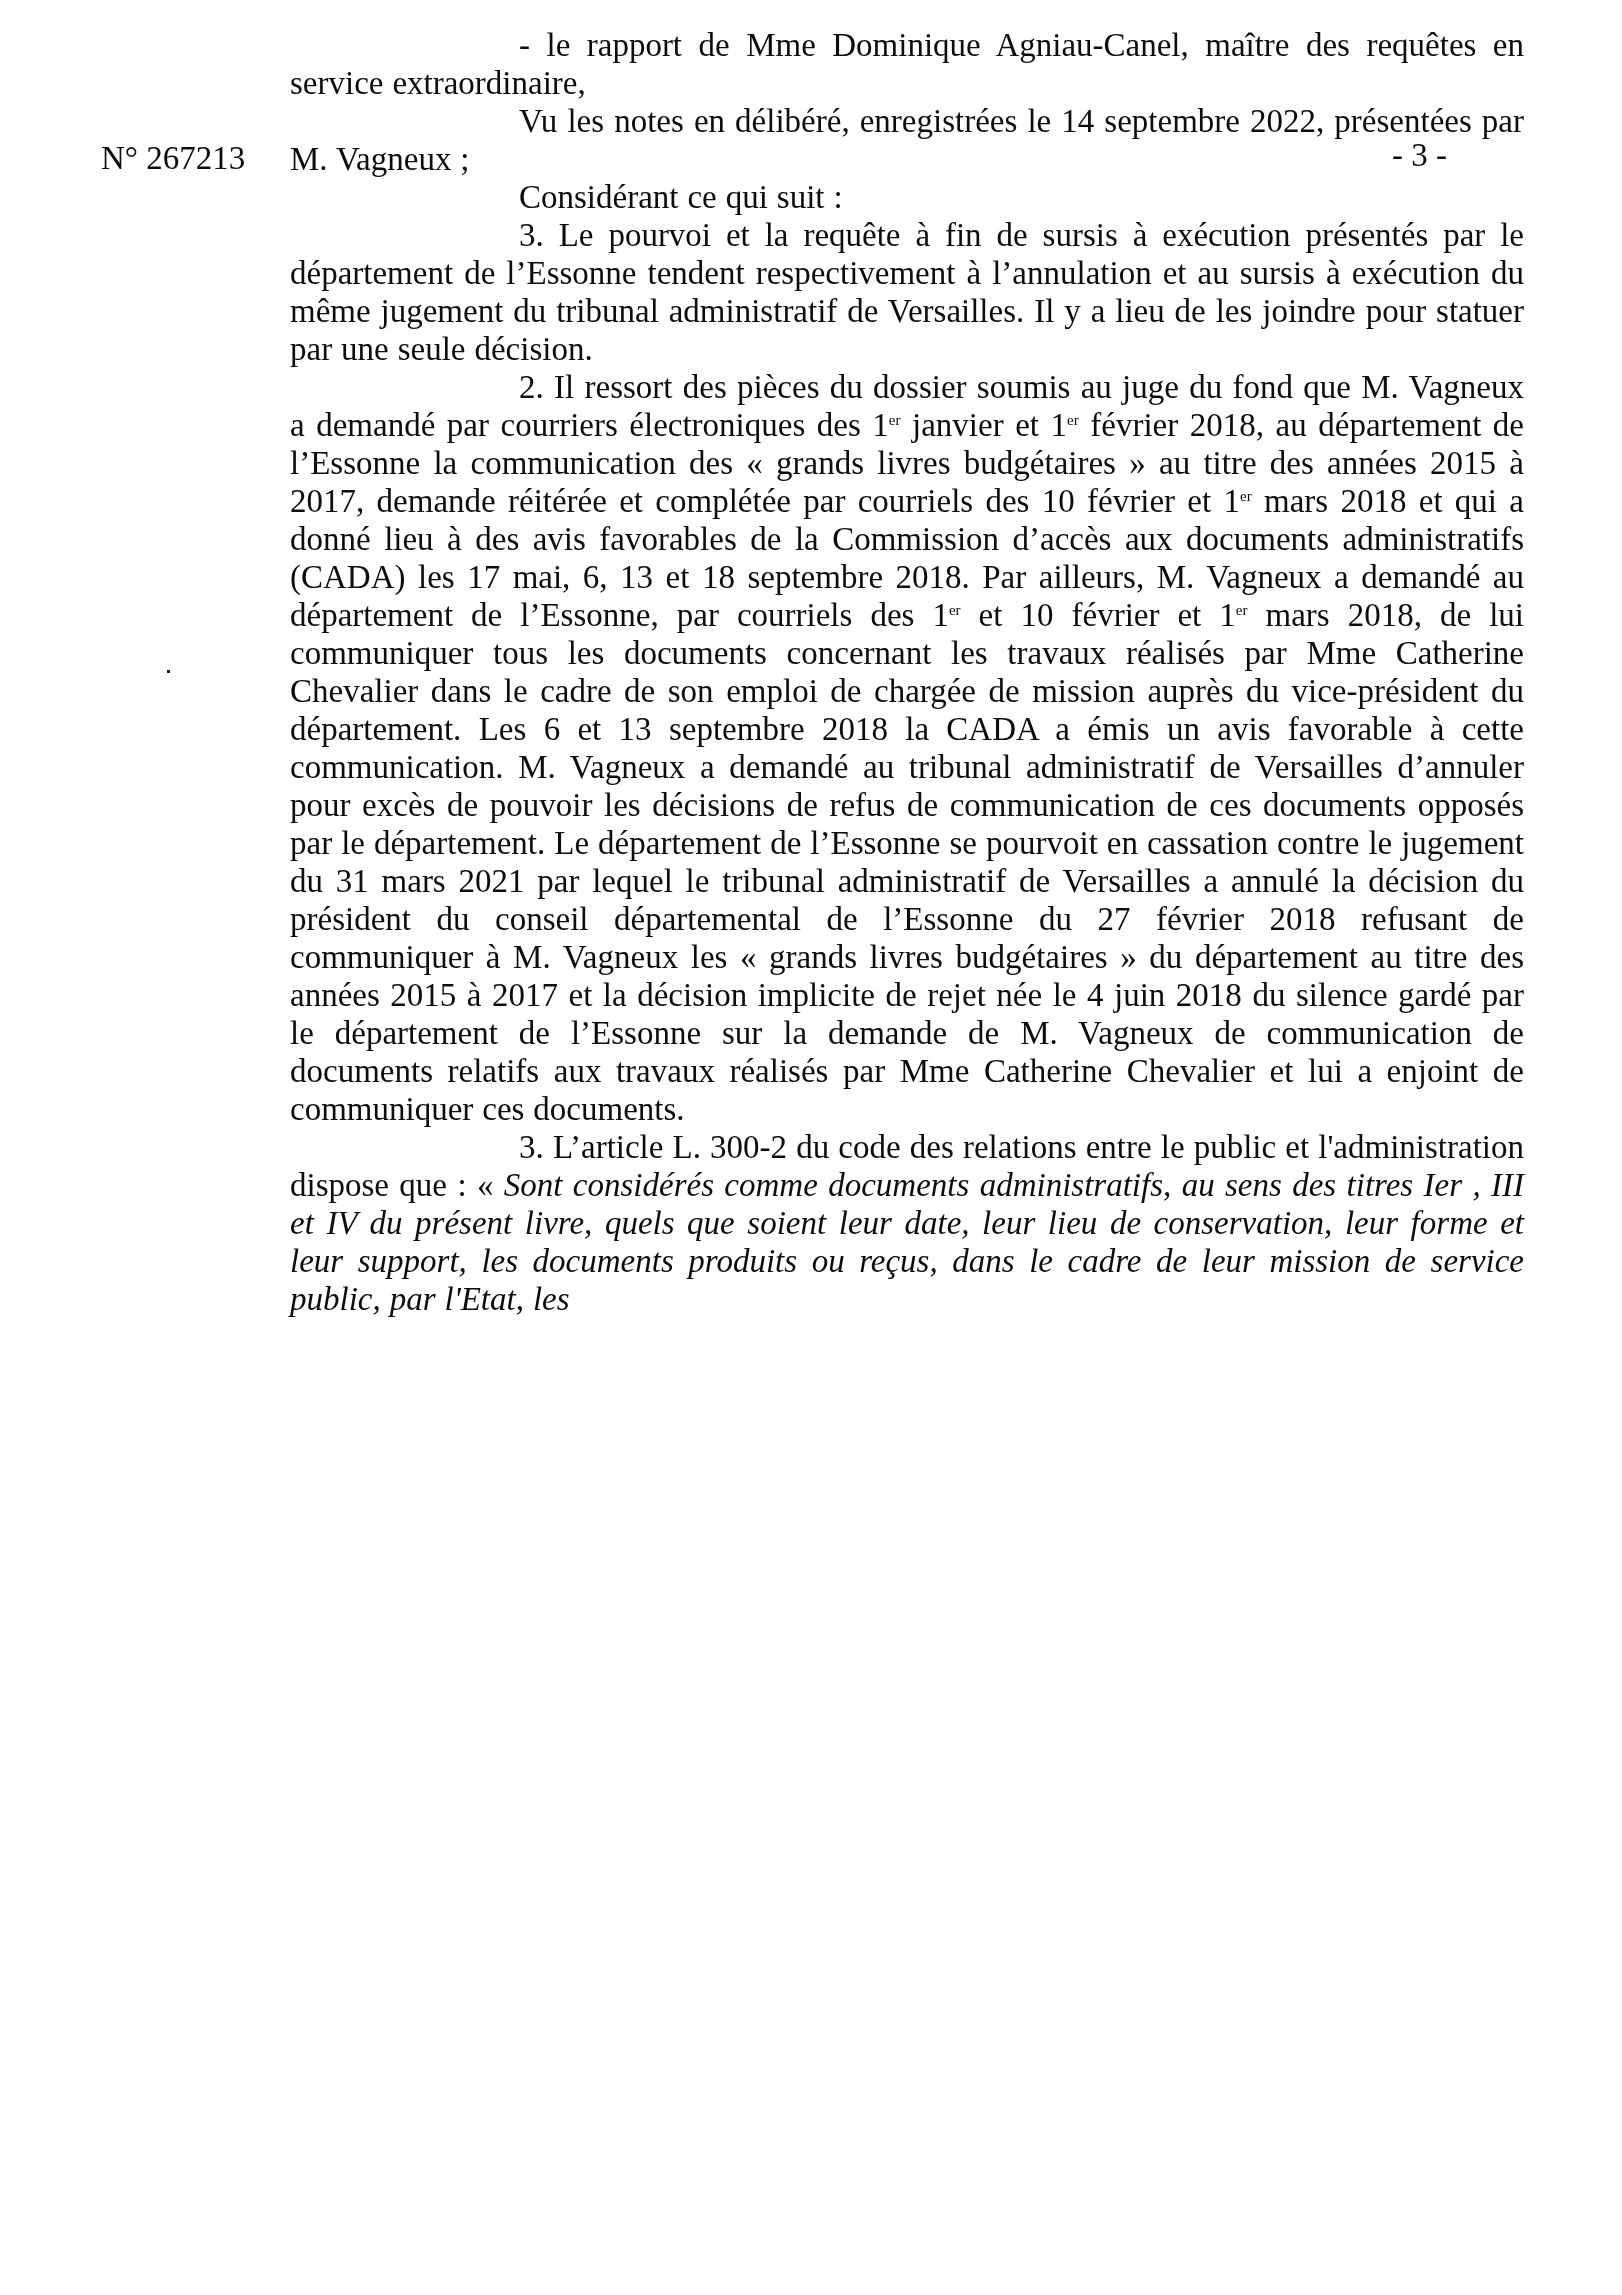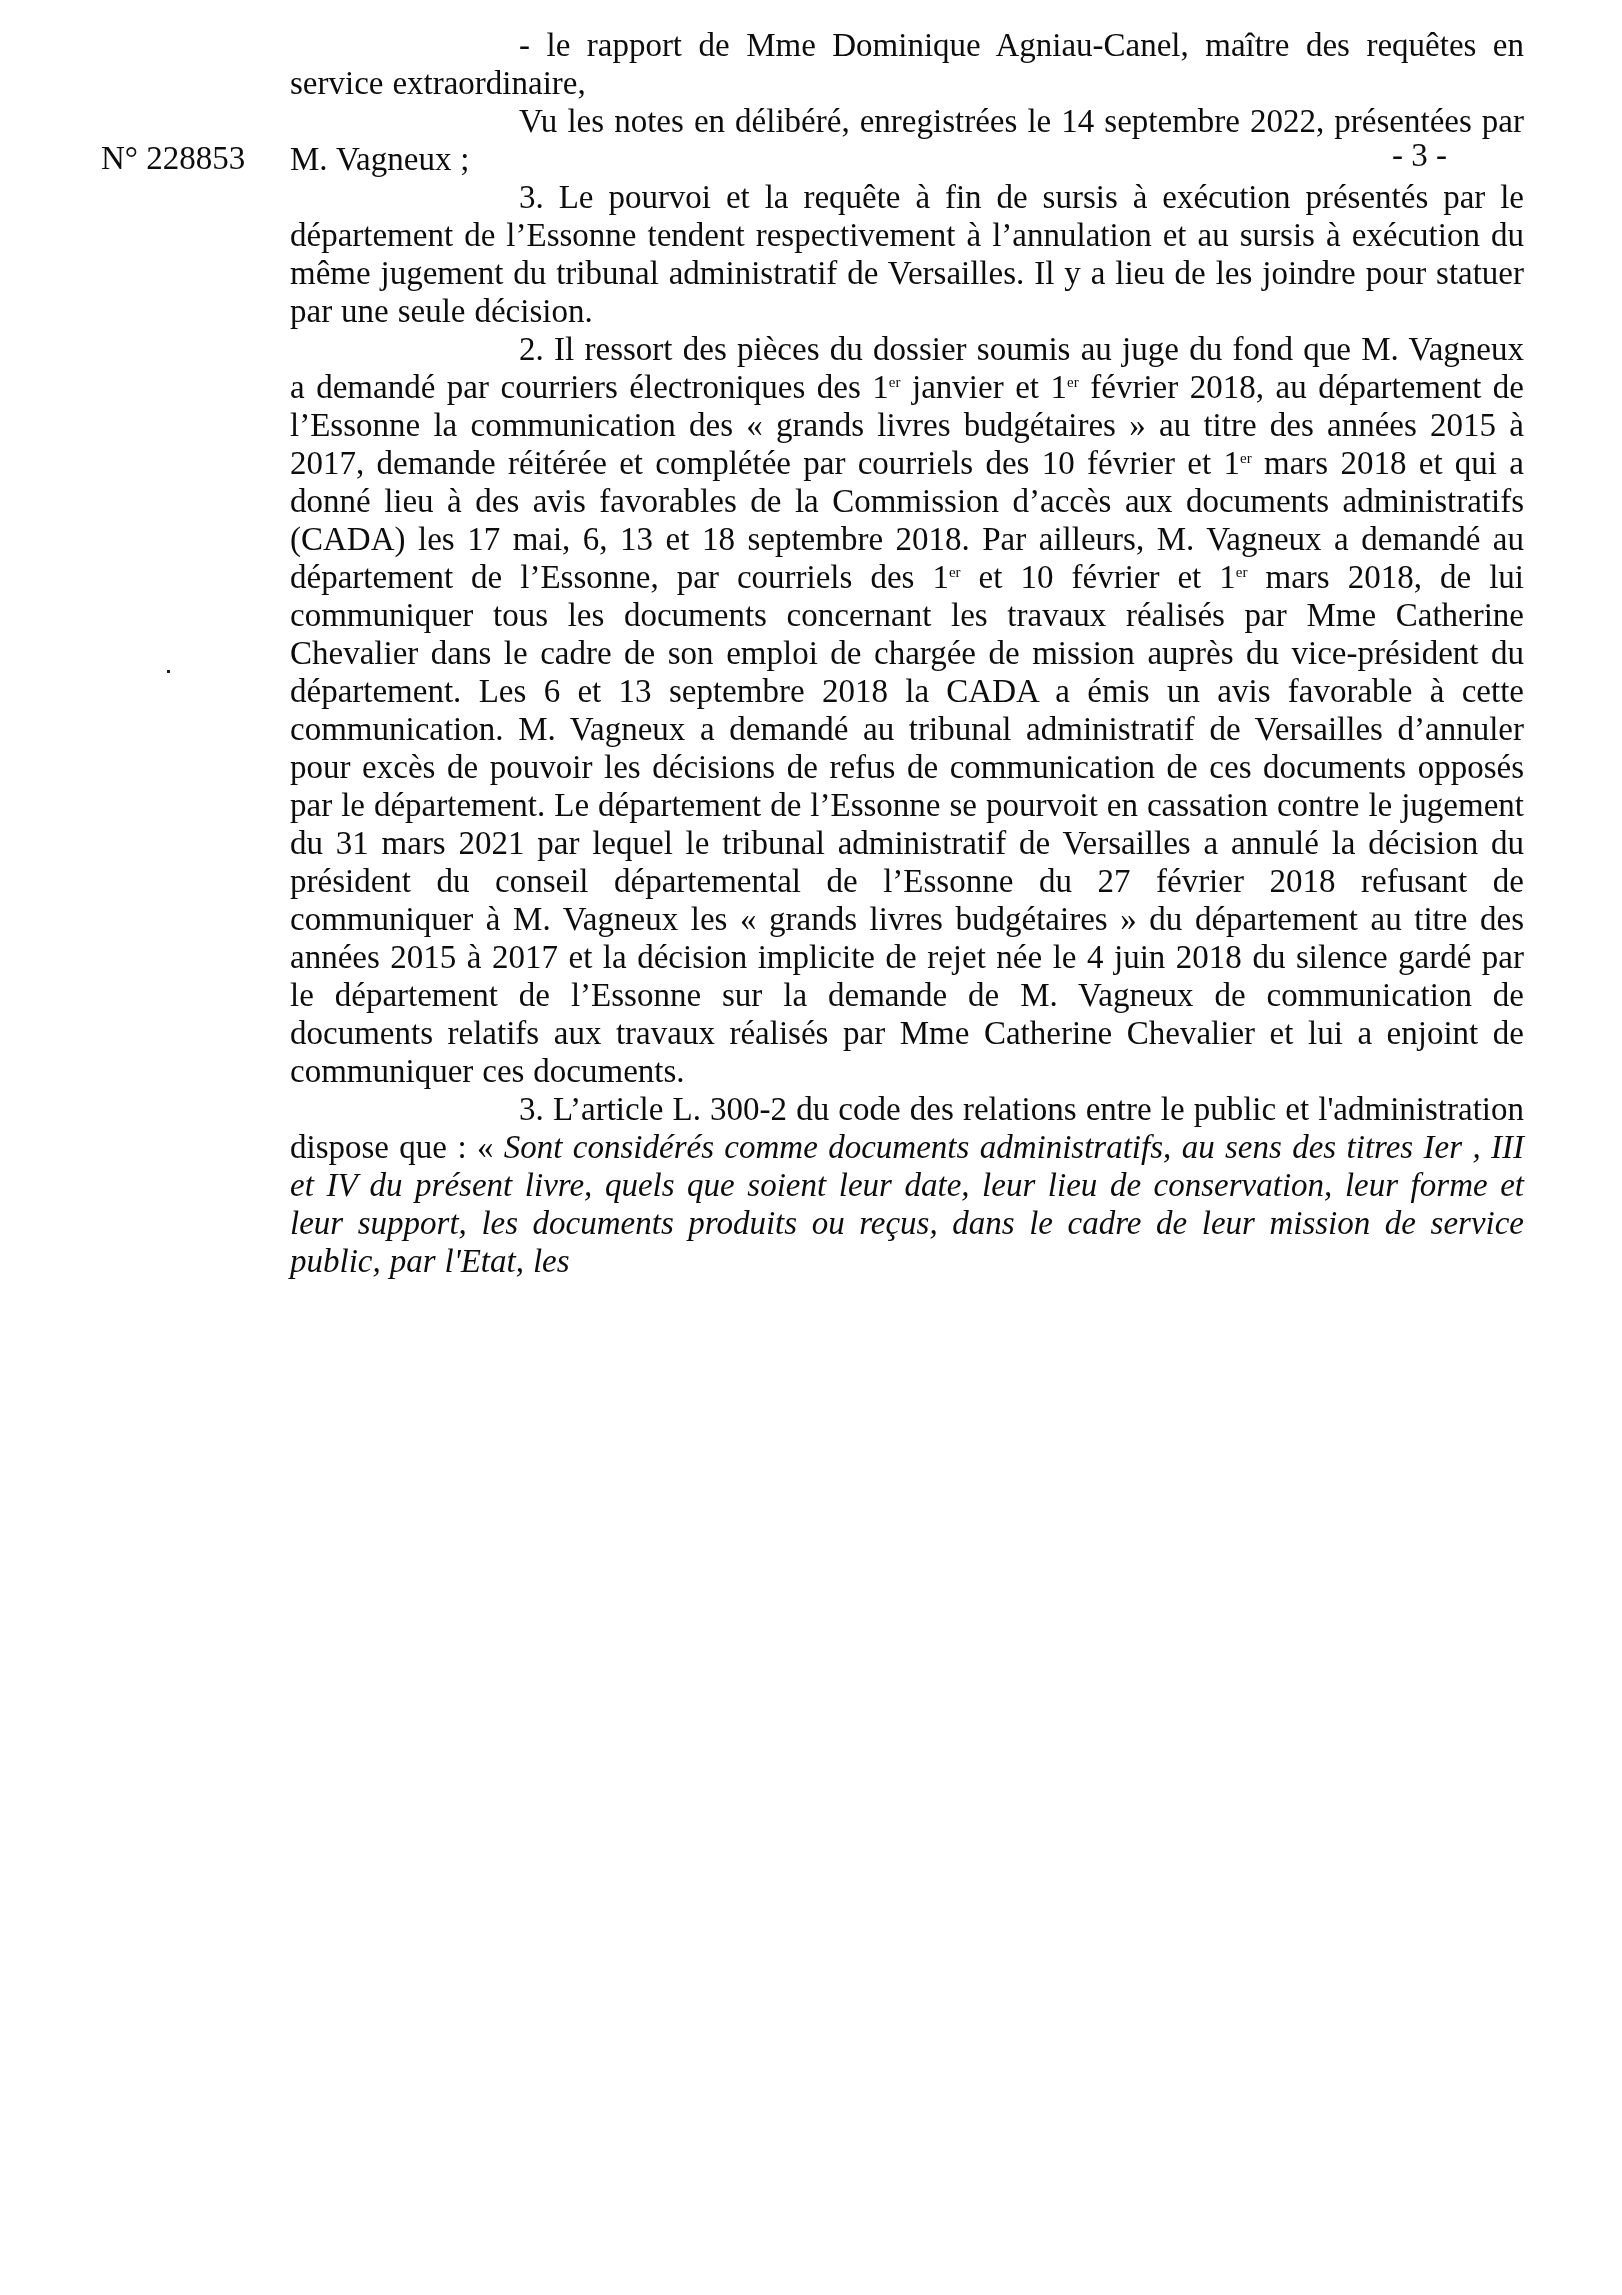--- a/index.html
+++ b/index.html
@@ -66,33 +66,34 @@
     width: 3.3px;
     height: 3.3px;
     background: #1c1c1c;
   }
 </style>
 </head>
 <body style="color: rgb(13, 13, 13); background: rgb(255, 255, 255);">
 
 <div class="page">
 
-  <span class="doc-number">N° 228853</span>
+  <span class="doc-number">N° 267213</span>
 
   <span class="page-number">- 3 -</span>
 
   <span class="stray-mark"></span>
 
   <div class="content">
     <p class="m-rapport"><span>- le rapport de Mme Dominique Agniau-Canel, maître des requêtes en service extraordinaire,</span></p>
 
 
 
     <p class="m-vu"><span>Vu les notes en délibéré, enregistrées le 14 septembre 2022, présentées par M. Vagneux&nbsp;;</span></p>
 
+    <p class="m-considerant"><span>Considérant ce qui suit&nbsp;:</span></p>
 
     <p class="m-point1"><span>3. Le pourvoi et la requête à fin de sursis à exécution présentés par le département de l’Essonne tendent respectivement à l’annulation et au sursis à exécution du même jugement du tribunal administratif de Versailles. Il y a lieu de les joindre pour statuer par une seule décision.</span></p>
 
     <p class="m-point2"><span>2. Il ressort des pièces du dossier soumis au juge du fond que M. Vagneux a demandé par courriers électroniques des 1</span><span class="sup">er</span><span> janvier et 1</span><span class="sup">er</span><span> février 2018, au département de l’Essonne la communication des «&nbsp;grands livres budgétaires&nbsp;» au titre des années 2015 à 2017, demande réitérée et complétée par courriels des 10 février et 1</span><span class="sup">er</span><span> mars 2018 et qui a donné lieu à des avis favorables de la Commission d’accès aux documents administratifs (CADA) les 17 mai, 6, 13 et 18 septembre 2018. Par ailleurs, M. Vagneux a demandé au département de l’Essonne, par courriels des 1</span><span class="sup">er</span><span> et 10 février et 1</span><span class="sup">er</span><span> mars 2018, de lui communiquer tous les documents concernant les travaux réalisés par Mme Catherine Chevalier dans le cadre de son emploi de chargée de mission auprès du vice-président du département. Les 6 et 13 septembre 2018 la CADA a émis un avis favorable à cette communication. M. Vagneux a demandé au tribunal administratif de Versailles d’annuler pour excès de pouvoir les décisions de refus de communication de ces documents opposés par le département. Le département de l’Essonne se pourvoit en cassation contre le jugement du 31 mars 2021 par lequel le tribunal administratif de Versailles a annulé la décision du président du conseil départemental de l’Essonne du 27 février 2018 refusant de communiquer à M. Vagneux les «&nbsp;grands livres budgétaires&nbsp;» du département au titre des années 2015 à 2017 et la décision implicite de rejet née le 4 juin 2018 du silence gardé par le département de l’Essonne sur la demande de M. Vagneux de communication de documents relatifs aux travaux réalisés par Mme Catherine Chevalier et lui a enjoint de communiquer ces documents.</span></p>
 
     <p class="m-point3"><span>3. L’article L. 300-2 du code des relations entre le public et l'administration dispose que&nbsp;: «&nbsp;</span><span class="it">Sont considérés comme documents administratifs, au sens des titres Ier , III et IV du présent livre, quels que soient leur date, leur lieu de conservation, leur forme et leur support, les documents produits ou reçus, dans le cadre de leur mission de service public, par l'Etat, les</span></p>
   </div>
 
 </div>
 

